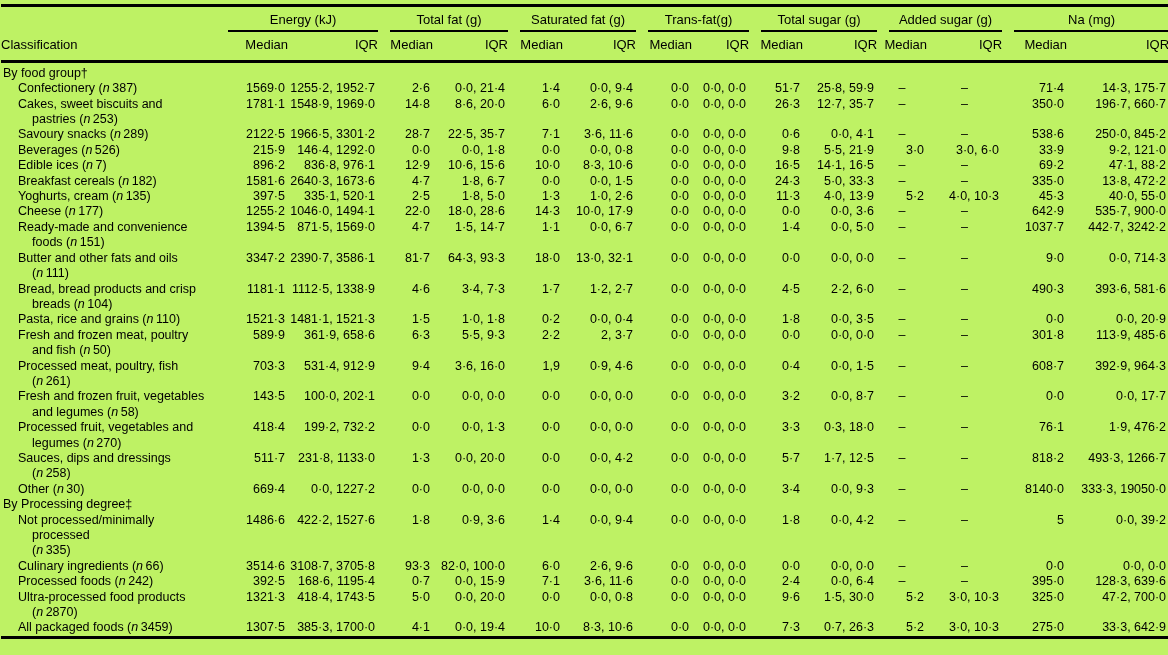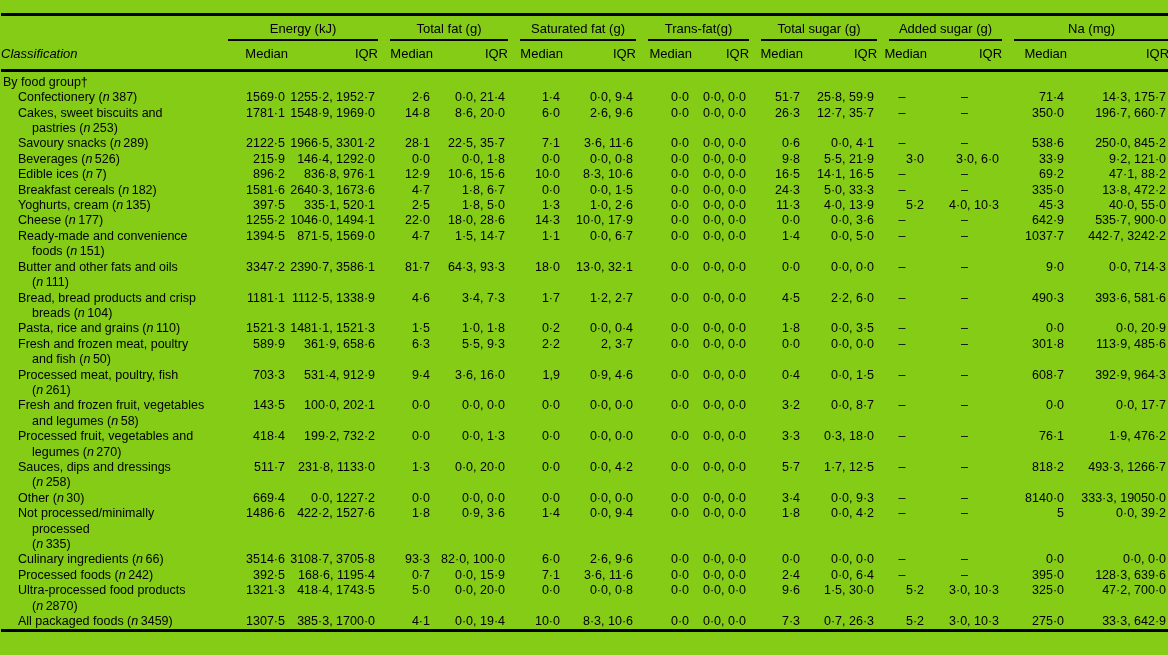--- a/index.html
+++ b/index.html
@@ -1,28 +1,28 @@
 <!DOCTYPE html>
 <html><head>
 <meta charset="utf-8">
 <style>
   html,body{margin:0;padding:0;background:#fff;}
   body{font-family:"Liberation Sans", sans-serif;color:#000;}
-  .page{width:1168px;height:655px;background:#84cc16;box-sizing:border-box;padding-top:13px;}
+  .page{width:1168px;height:655px;background:#bef264;box-sizing:border-box;padding-top:4px;}
   table{width:1166px;border-collapse:collapse;table-layout:fixed;
         border-top:3px solid #000;border-bottom:3px solid #000;margin-left:1px;}
   th,td{font-weight:normal;font-size:12.5px;line-height:15.4px;padding:0;vertical-align:top;}
   
   tr.grp-row th{vertical-align:bottom;padding-top:5px;}
   .grp{margin-left:12px;border-bottom:2px solid #000;text-align:center;
        padding-bottom:3px;font-size:13px;white-space:nowrap;}
   
   tr.sub-row th{vertical-align:bottom;padding:5px 0 7px 0;border-bottom:3px solid #000;
                 font-size:13px;}
-  th.cls{text-align:left;padding-left:2px;font-style:italic;}
+  th.cls{text-align:left;padding-left:2px;}
   th.sub{text-align:right;}
   
   td.sec{padding-left:2px;white-space:nowrap;}
   tbody tr:first-child td{padding-top:3px;}
   td.lbl div{white-space:nowrap;}
   td.lbl .first{padding-left:17px;}
   td.lbl .cont{padding-left:31px;}
   td.num{text-align:right;padding-right:3px;white-space:nowrap;}
   td.num.dash{text-align:center;padding-right:0;}
   i{font-style:italic;}
@@ -134,21 +134,21 @@
           <td class="num dash">–</td>
           <td class="num">350·0</td>
           <td class="num">196·7, 660·7</td>
         </tr>
         <tr>
           <td class="lbl">
             <div class="first">Savoury snacks (<i>n</i> 289)</div>
           </td>
           <td class="num">2122·5</td>
           <td class="num">1966·5, 3301·2</td>
-          <td class="num">28·1</td>
+          <td class="num">28·7</td>
           <td class="num">22·5, 35·7</td>
           <td class="num">7·1</td>
           <td class="num">3·6, 11·6</td>
           <td class="num">0·0</td>
           <td class="num">0·0, 0·0</td>
           <td class="num">0·6</td>
           <td class="num">0·0, 4·1</td>
           <td class="num dash">–</td>
           <td class="num dash">–</td>
           <td class="num">538·6</td>
@@ -441,20 +441,23 @@
           <td class="num">0·0</td>
           <td class="num">0·0, 0·0</td>
           <td class="num">3·4</td>
           <td class="num">0·0, 9·3</td>
           <td class="num dash">–</td>
           <td class="num dash">–</td>
           <td class="num">8140·0</td>
           <td class="num">333·3, 19050·0</td>
         </tr>
         <tr>
+          <td colspan="15" class="sec">By Processing degree‡</td>
+        </tr>
+        <tr>
           <td class="lbl">
             <div class="first">Not processed/minimally</div>
             <div class="cont">processed</div>
             <div class="cont">(<i>n</i> 335)</div>
           </td>
           <td class="num">1486·6</td>
           <td class="num">422·2, 1527·6</td>
           <td class="num">1·8</td>
           <td class="num">0·9, 3·6</td>
           <td class="num">1·4</td>

